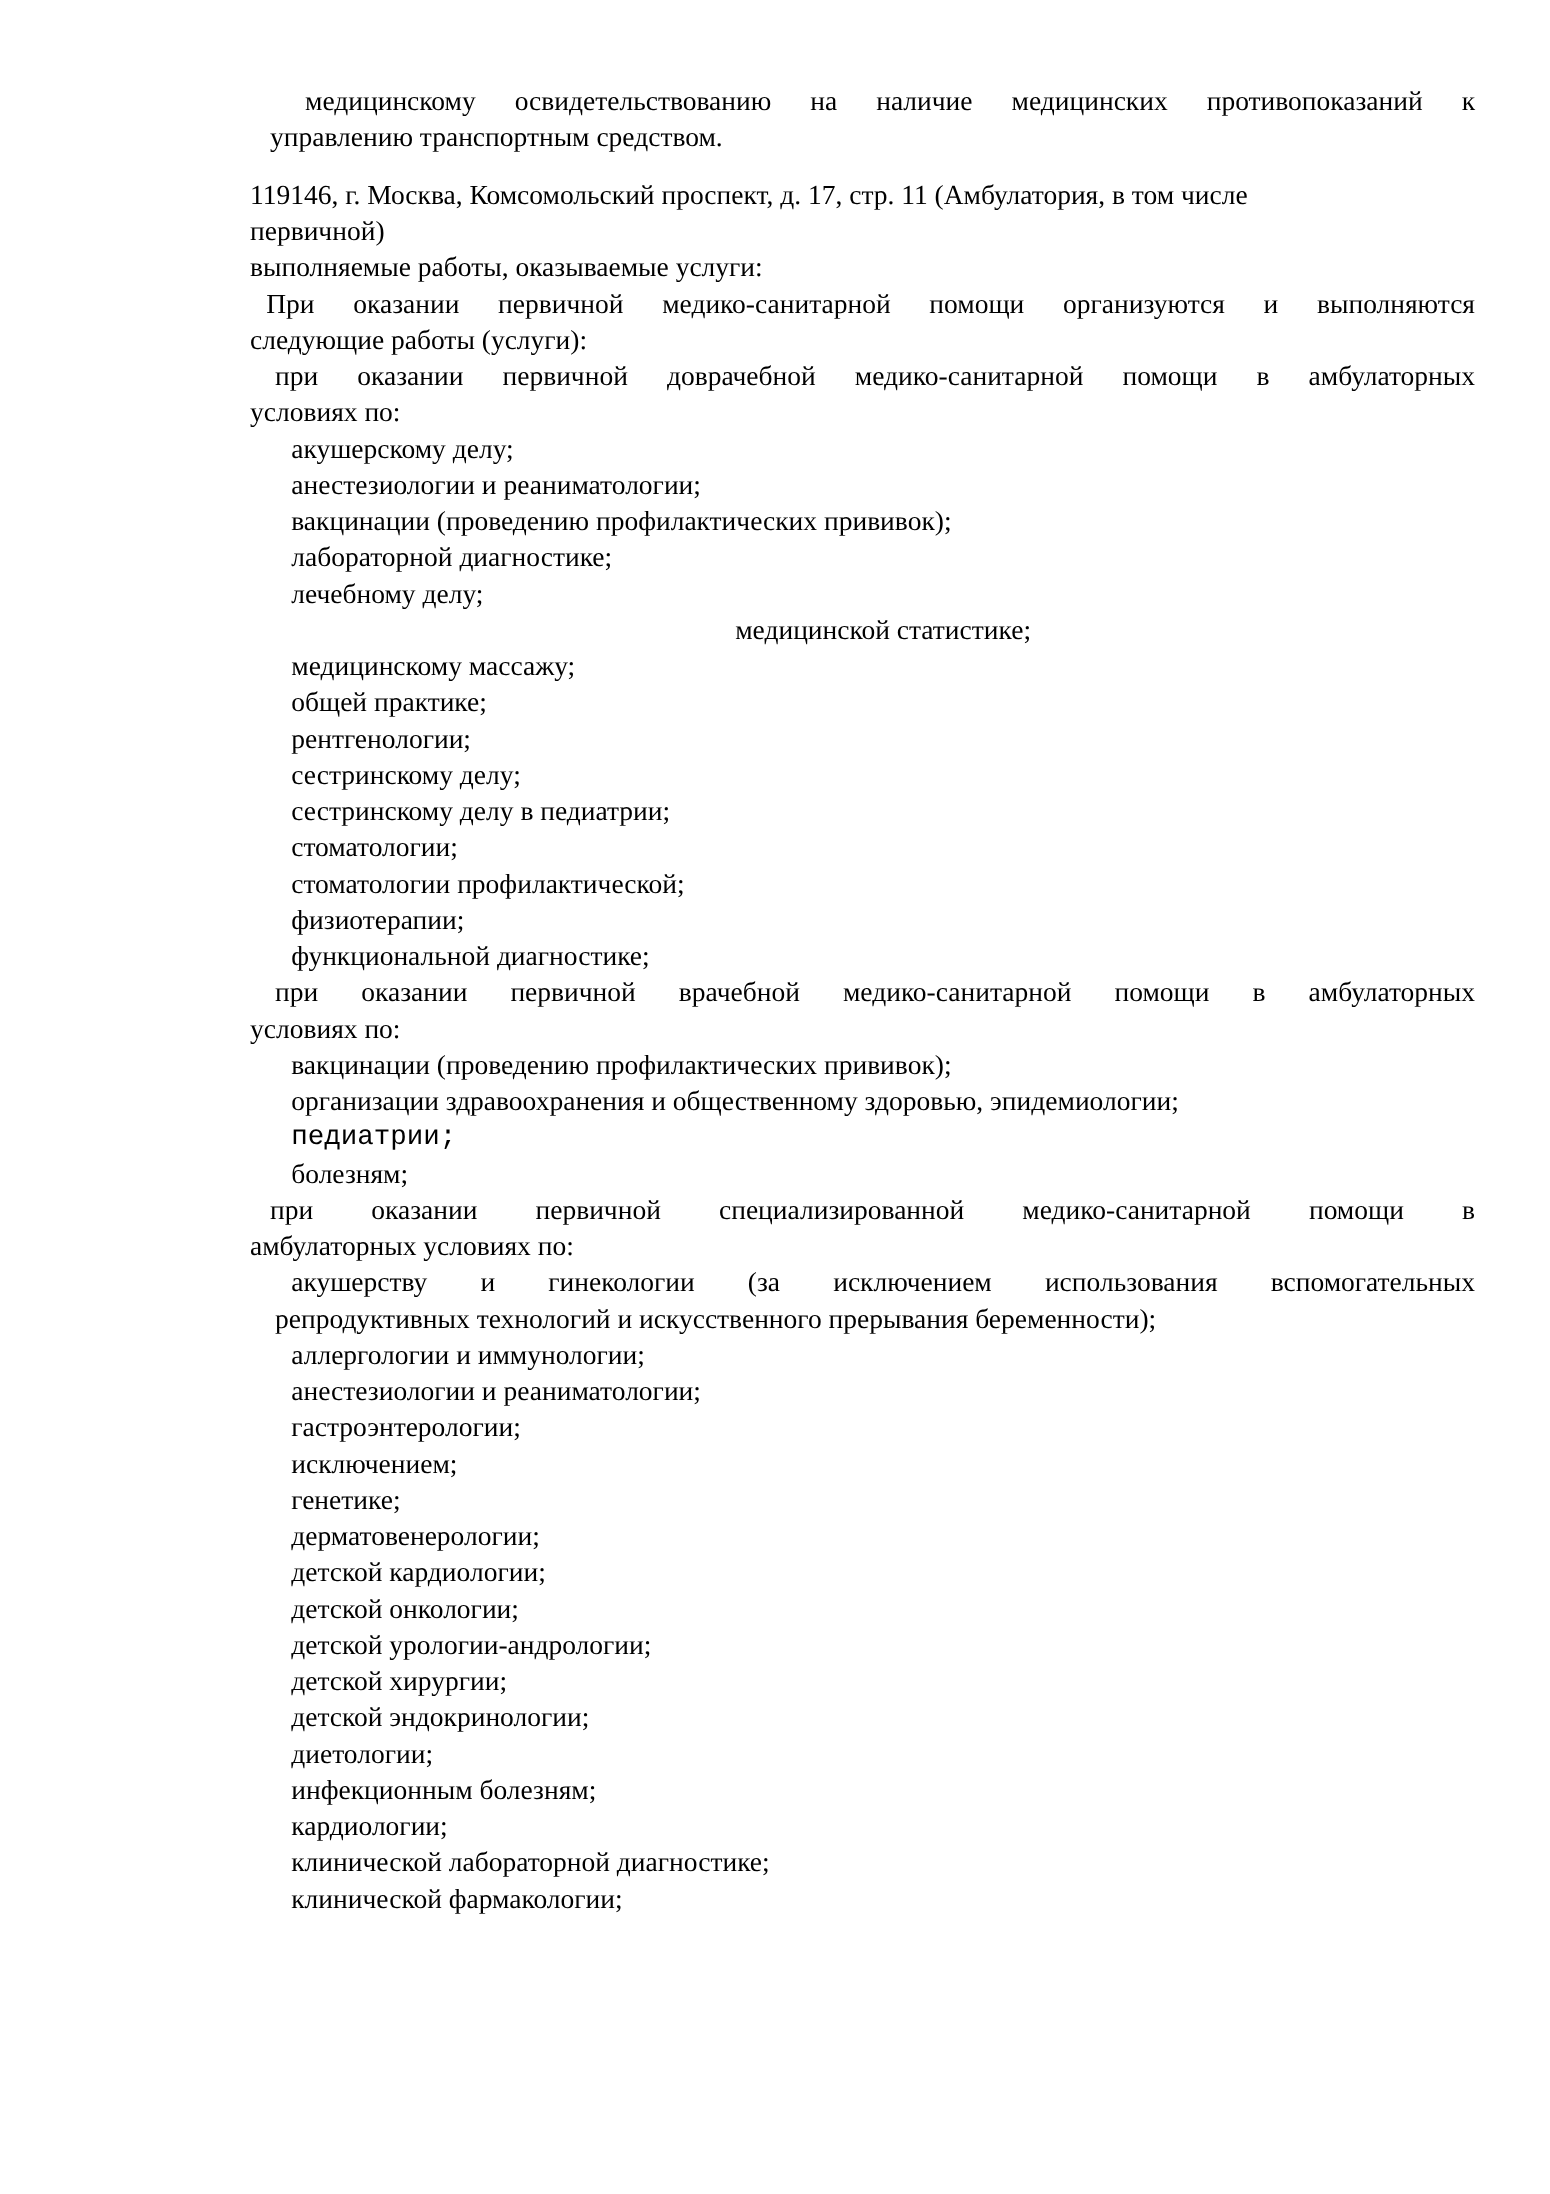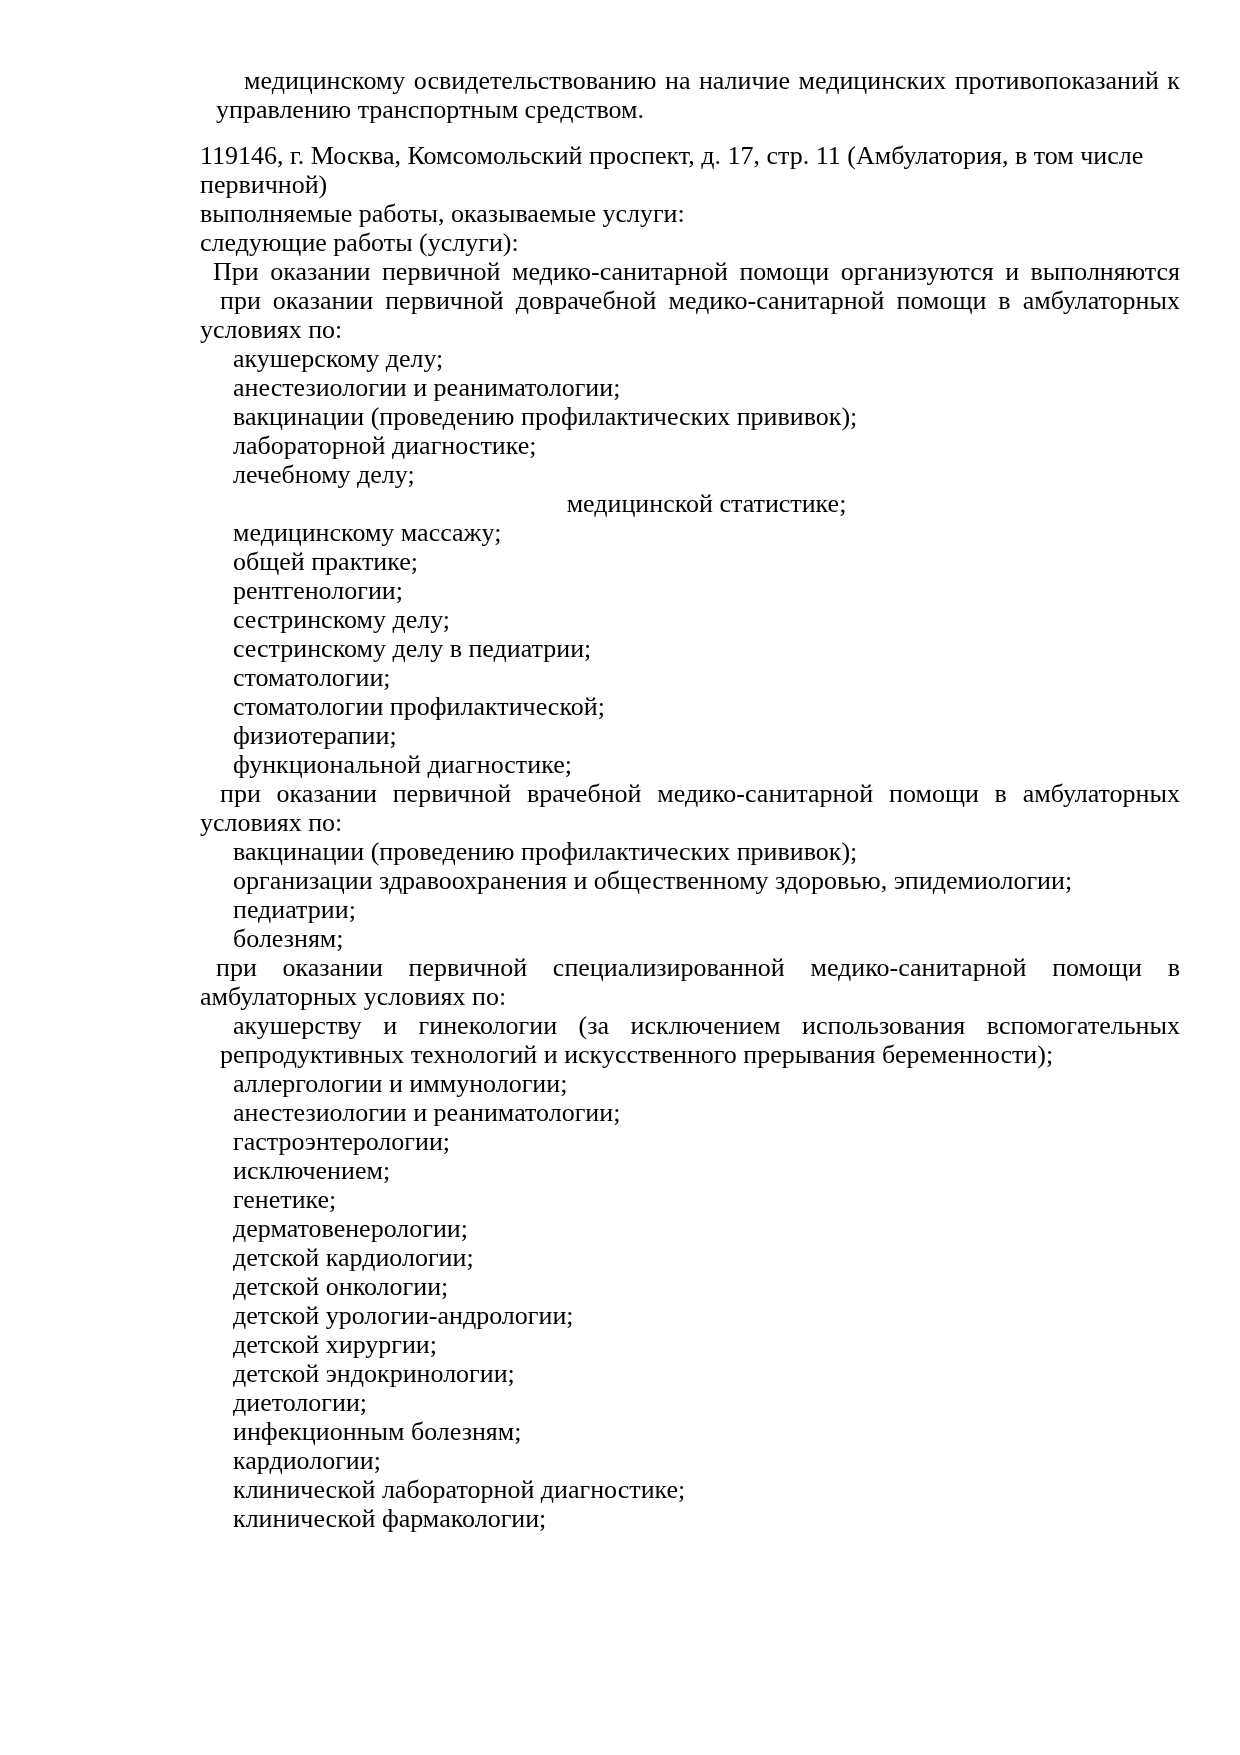--- a/index.html
+++ b/index.html
@@ -7,21 +7,21 @@
     padding: 0;
     background: #ffffff;
   }
   .page {
     position: relative;
     width: 1240px;
     height: 1755px;
     background: #ffffff;
     overflow: hidden;
     font-family: "Liberation Serif", "DejaVu Serif", serif;
-    font-size: 26px;
+    font-size: 22px;
     line-height: 29px;
     color: #000000;
   }
   .content {
     position: absolute;
     left: 200px;
     top: 66px;
     width: 980px;
   }
   .line {
@@ -38,22 +38,22 @@
 </head>
 <body>
 
 <div class="page">
   <div class="content" id="license-text-block">
       <div class="line justify" style="padding-left: 44px;">медицинскому освидетельствованию на наличие медицинских противопоказаний к</div>
       <div class="line" style="padding-left: 16px;">управлению транспортным средством.</div>
       <div class="line" style="padding-left: 0px; margin-top: 17px;">119146, г. Москва, Комсомольский проспект, д. 17, стр. 11 (Амбулатория, в том числе</div>
       <div class="line" style="padding-left: 0px;">первичной)</div>
       <div class="line" style="padding-left: 0px;">выполняемые работы, оказываемые услуги:</div>
+      <div class="line justify" style="padding-left: 13px;">При оказании первичной медико-санитарной помощи организуются и выполняются</div>
       <div class="line" style="padding-left: 0px;">следующие работы (услуги):</div>
-      <div class="line justify" style="padding-left: 13px;">При оказании первичной медико-санитарной помощи организуются и выполняются</div>
       <div class="line justify" style="padding-left: 20px;">при оказании первичной доврачебной медико-санитарной помощи в амбулаторных</div>
       <div class="line" style="padding-left: 0px;">условиях по:</div>
       <div class="line" style="padding-left: 33px;">акушерскому делу;</div>
       <div class="line" style="padding-left: 33px;">анестезиологии и реаниматологии;</div>
       <div class="line" style="padding-left: 33px;">вакцинации (проведению профилактических прививок);</div>
       <div class="line" style="padding-left: 33px;">лабораторной диагностике;</div>
       <div class="line" style="padding-left: 33px;">лечебному делу;</div>
       <div class="line" style="padding-left: 33px; text-align: center;">медицинской статистике;</div>
       <div class="line" style="padding-left: 33px;">медицинскому массажу;</div>
       <div class="line" style="padding-left: 33px;">общей практике;</div>
@@ -61,21 +61,21 @@
       <div class="line" style="padding-left: 33px;">сестринскому делу;</div>
       <div class="line" style="padding-left: 33px;">сестринскому делу в педиатрии;</div>
       <div class="line" style="padding-left: 33px;">стоматологии;</div>
       <div class="line" style="padding-left: 33px;">стоматологии профилактической;</div>
       <div class="line" style="padding-left: 33px;">физиотерапии;</div>
       <div class="line" style="padding-left: 33px;">функциональной диагностике;</div>
       <div class="line justify" style="padding-left: 20px;">при оказании первичной врачебной медико-санитарной помощи в амбулаторных</div>
       <div class="line" style="padding-left: 0px;">условиях по:</div>
       <div class="line" style="padding-left: 33px;">вакцинации (проведению профилактических прививок);</div>
       <div class="line" style="padding-left: 33px;">организации здравоохранения и общественному здоровью, эпидемиологии;</div>
-      <div class="line" style="padding-left: 33px;">педиатрии;</div>
+      <div class="line" style="padding-left: 33px; font-family: Liberation Mono, monospace;">педиатрии;</div>
       <div class="line" style="padding-left: 33px;">болезням;</div>
       <div class="line justify" style="padding-left: 16px;">при оказании первичной специализированной медико-санитарной помощи в</div>
       <div class="line" style="padding-left: 0px;">амбулаторных условиях по:</div>
       <div class="line justify" style="padding-left: 33px;">акушерству и гинекологии (за исключением использования вспомогательных</div>
       <div class="line" style="padding-left: 20px;">репродуктивных технологий и искусственного прерывания беременности);</div>
       <div class="line" style="padding-left: 33px;">аллергологии и иммунологии;</div>
       <div class="line" style="padding-left: 33px;">анестезиологии и реаниматологии;</div>
       <div class="line" style="padding-left: 33px;">гастроэнтерологии;</div>
       <div class="line" style="padding-left: 33px;">исключением;</div>
       <div class="line" style="padding-left: 33px;">генетике;</div>

